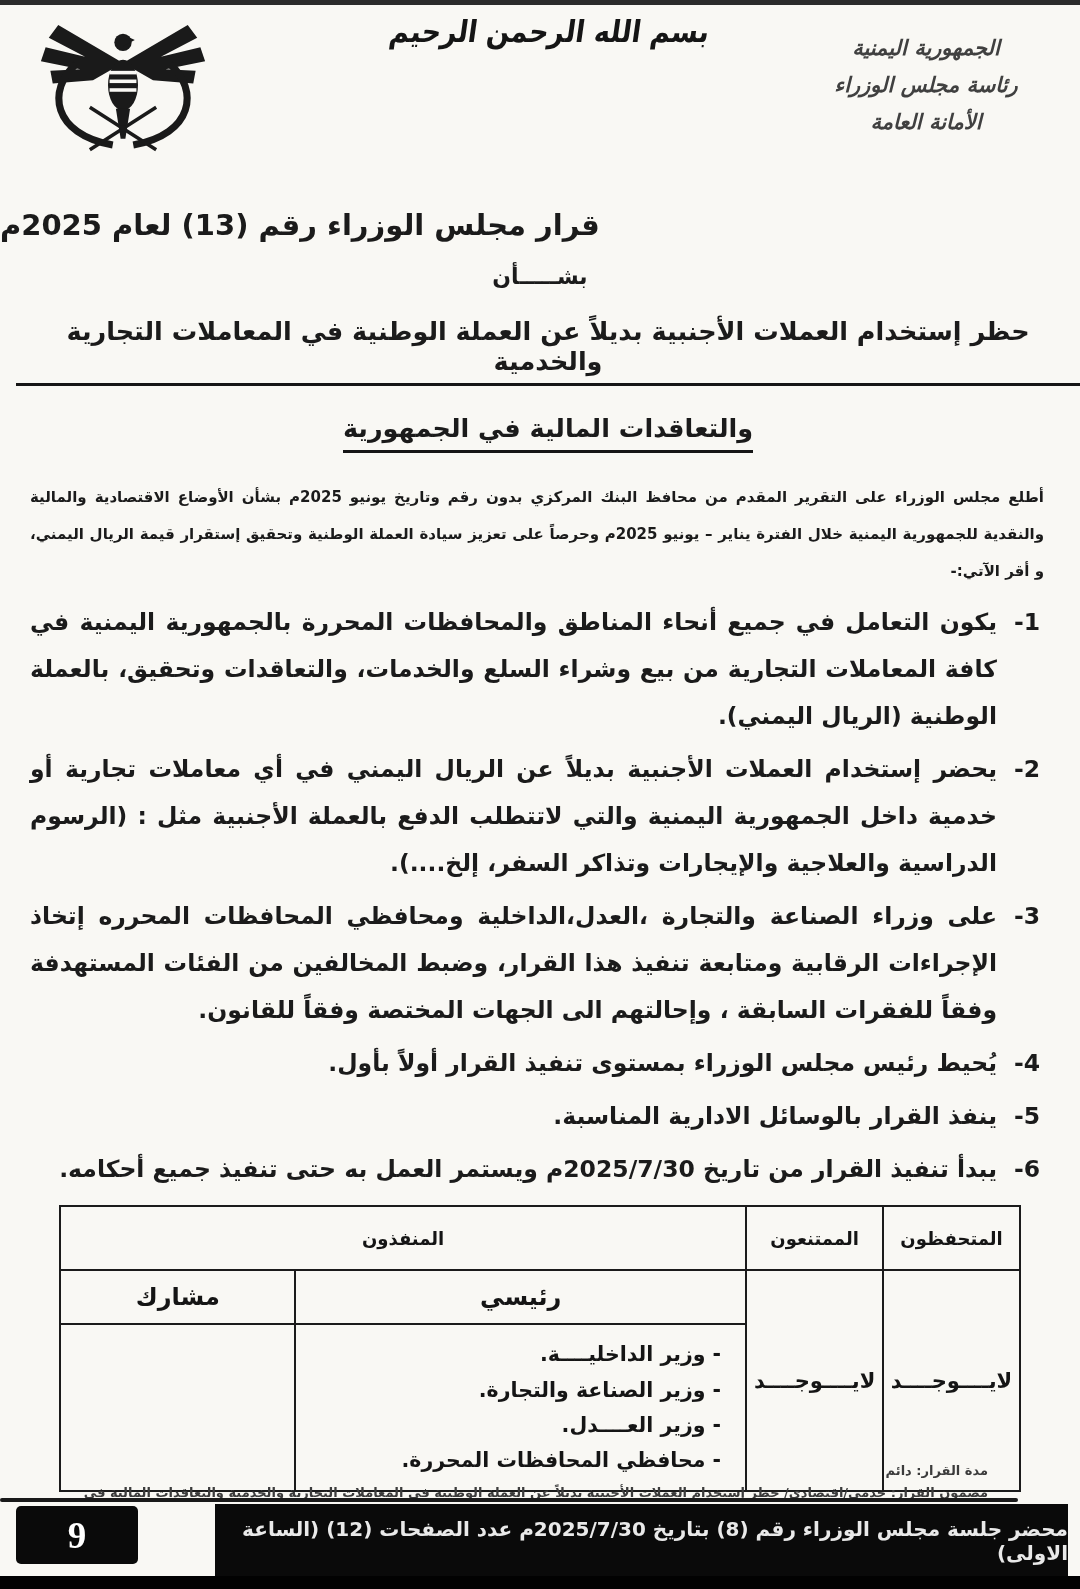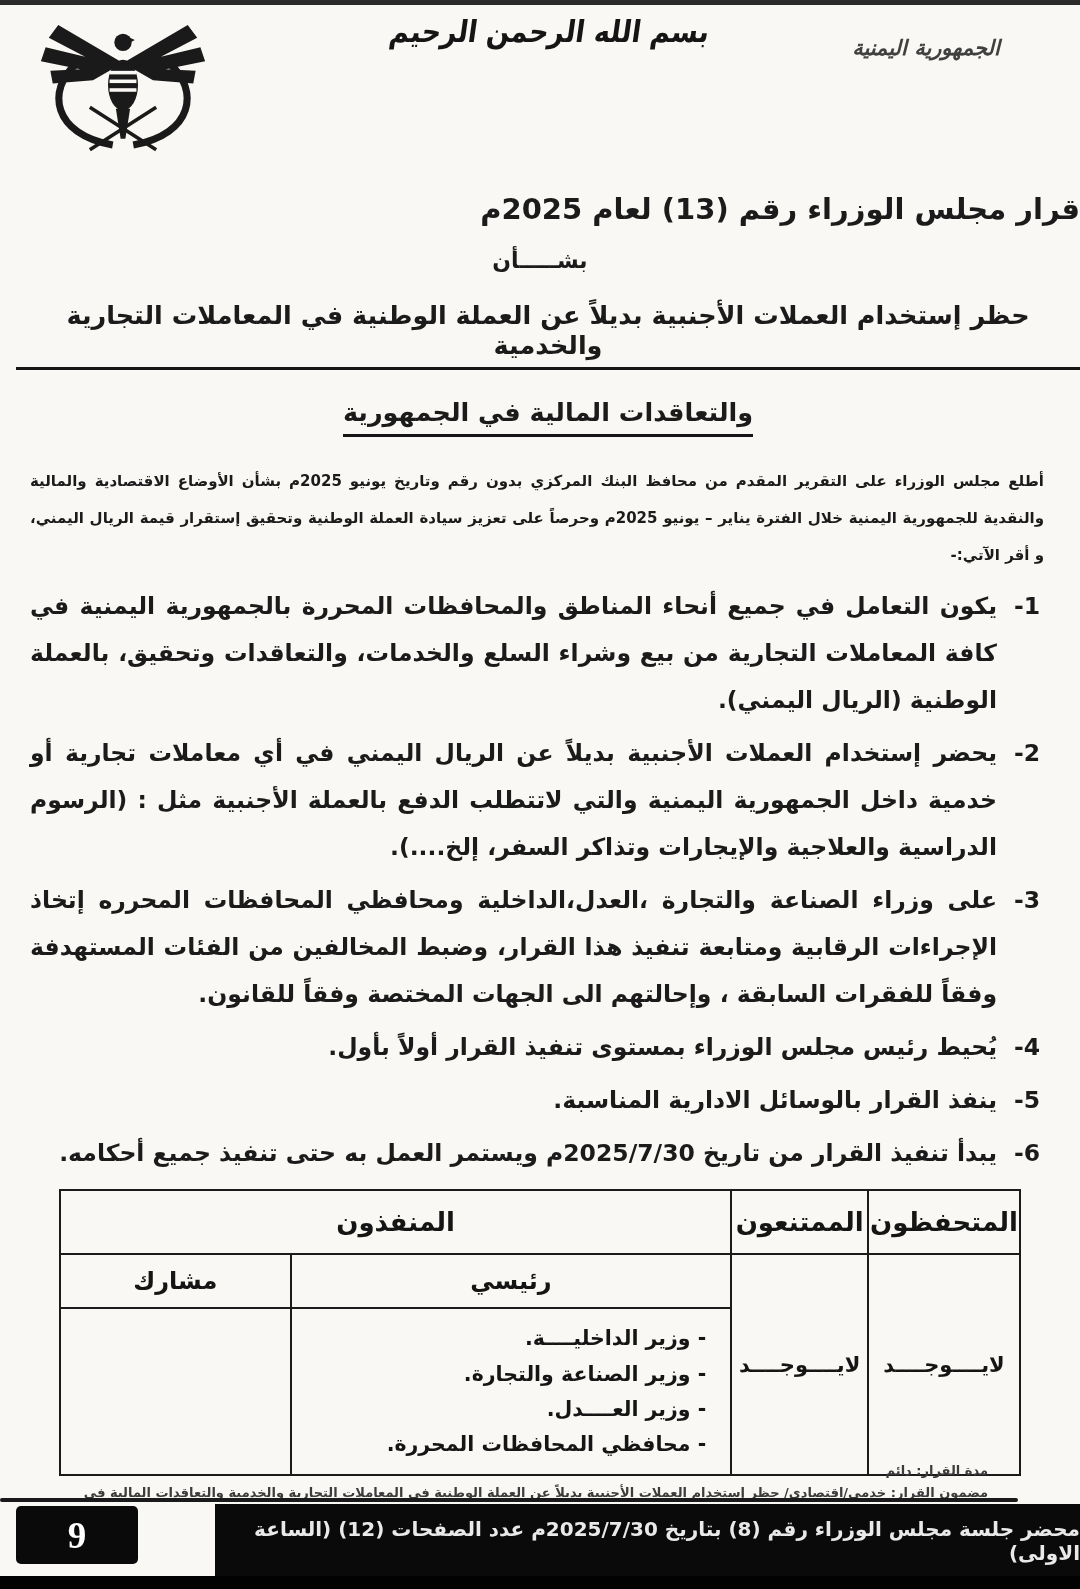--- a/index.html
+++ b/index.html
@@ -16,21 +16,21 @@
   .bismillah{
     position:absolute;left:50%;top:16px;transform:translateX(-47%) skewX(-8deg) scaleY(1.12);
     font-size:27px;white-space:nowrap;color:#151515;
   }
   .letterhead{
     position:absolute;right:24px;top:30px;width:260px;text-align:center;
     font-size:21px;line-height:1.75;font-style:italic;color:#404040;
   }
 
   
-  .title{ text-align:right;margin-top:24px;font-size:29px;}
+  .title{ text-align:left;margin-top:40px;font-size:29px;}
   .regarding{text-align:center;margin-top:22px;font-size:22px;}
   .subject{ text-align:center;margin-top:27px;font-size:25.5px;padding-left:16px;}
   .subject .u{border-bottom:3.5px solid #161616;padding-bottom:7px;display:inline-block;}
 
   
   .preamble{
     margin:26px 36px 0 30px;font-size:15px;line-height:2.45;
     text-align:justify;text-align-last:right;
   }
 
@@ -39,41 +39,41 @@
   .decision{display:flex;gap:9px;margin-top:6px;font-size:23.5px;line-height:2.0;}
   .decision .num{flex:0 0 34px;text-align:right;}
   .decision .txt{flex:1;text-align:justify;text-align-last:right;}
 
   
   table.impl{
     width:962px;margin:12px auto 0;border-collapse:collapse;
     font-size:21px;color:#151515;
   }
   table.impl th,table.impl td{border:2.5px solid #1b1b1b;}
-  tr.h1 th{height:60px;font-size:26px;}
+  tr.h1 th{height:60px;font-size:18px;}
   tr.h2 th{height:50px;font-size:24px;}
   td.noval{text-align:center;vertical-align:middle;font-size:21px;}
   td.main-cell{padding:12px 24px 12px 8px;text-align:right;font-size:20.5px;line-height:1.72;vertical-align:middle;}
   td.partner-cell{}
 
   
   .meta{
     position:absolute;top:1412px;right:92px;left:40px;text-align:right;
     font-size:13px;line-height:1.72;color:#3c3c3c;margin-top:48px;
   }
   .scan-line{position:absolute;top:1498px;left:0;width:1018px;height:3.5px;background:#1a1a1a;border-radius:2px;}
 
   
   .page-num{
     position:absolute;top:1506px;left:16px;width:122px;height:58px;
     background:#0a0a0a;color:#fff;display:flex;align-items:center;justify-content:center;
     font-family:"Liberation Serif",serif;font-size:37px;font-weight:700;border-radius:5px;
   }
   .footer-bar{
-    position:absolute;top:1504px;left:215px;right:0;height:74px;background:#0a0a0a;
+    position:absolute;top:1504px;left:215px;right:12px;height:74px;background:#0a0a0a;
     display:flex;align-items:center;justify-content:center;
   }
   .footer-bar span{color:#e9e9e9;font-size:20px;}
   .bottom-strip{position:absolute;bottom:0;left:0;right:0;height:13px;background:#020202;}
 </style>
 </head>
 <body>
 
 <div class="page">
   <div class="top-strip"></div>
@@ -92,20 +92,22 @@
         <path d="M101 120 L119 120 L113 158 L107 158 Z" fill="#1a1a1a"></path>
         <path d="M50 64 C14 96 20 152 97 166" fill="none" stroke="#1a1a1a" stroke-width="9"></path>
         <path d="M170 64 C206 96 200 152 123 166" fill="none" stroke="#1a1a1a" stroke-width="9"></path>
         <path d="M68 172 L152 118" stroke="#1a1a1a" stroke-width="4.5"></path>
         <path d="M152 172 L68 118" stroke="#1a1a1a" stroke-width="4.5"></path>
       </svg>
     </div>
     <div class="bismillah">بسم الله الرحمن الرحيم</div>
     <div class="letterhead">
       <div>الجمهورية اليمنية</div>
+      <div>رئاسة مجلس الوزراء</div>
+      <div>الأمانة العامة</div>
     </div>
   </div>
 
   <div class="title">قرار مجلس الوزراء رقم (13) لعام 2025م</div>
   <div class="regarding">بشـــــأن</div>
   <div class="subject">
     <span class="u">حظر إستخدام العملات الأجنبية بديلاً عن العملة الوطنية في المعاملات التجارية والخدمية</span>
   </div>
   <div class="subject">
     <span class="u">والتعاقدات المالية في الجمهورية</span>

